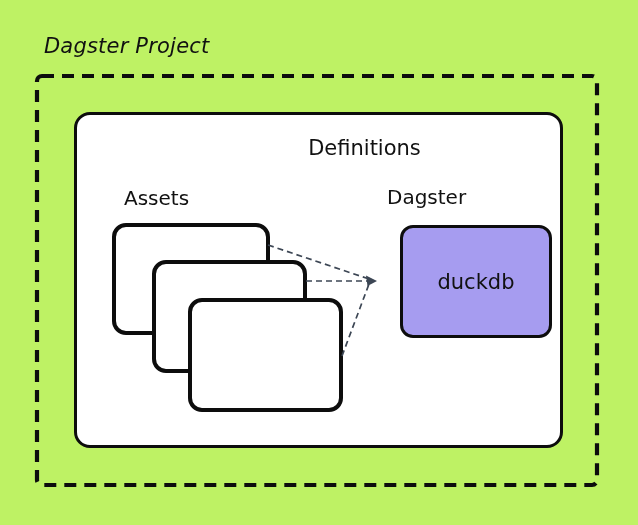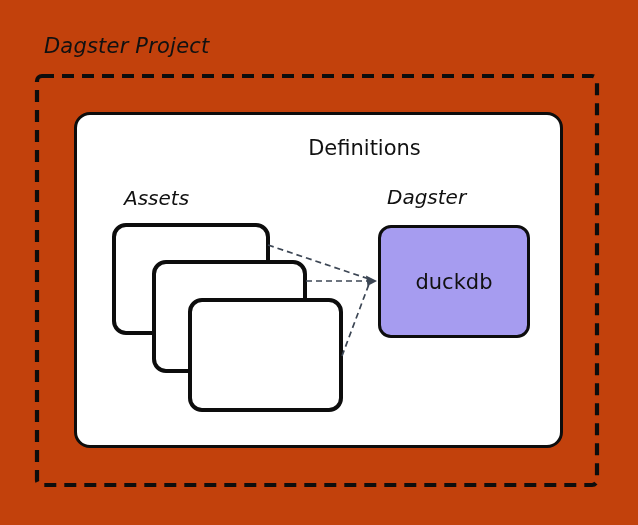--- a/index.html
+++ b/index.html
@@ -4,21 +4,21 @@
 <style>
   html, body {
     margin: 0;
     padding: 0;
     background: #ffffff;
   }
   .canvas {
     position: relative;
     width: 638px;
     height: 525px;
-    background: #c2410c;
+    background: #bef264;
     overflow: hidden;
     font-family: "DejaVu Sans", "Liberation Sans", sans-serif;
     color: #111111;
   }
   .diagram-title {
     position: absolute;
     left: 44px;
     top: 34px;
     font-size: 21px;
     font-style: italic;
@@ -42,21 +42,20 @@
     left: 74px;
     top: 136px;
     width: 581px;
     text-align: center;
     font-size: 21px;
     font-weight: 400;
   }
   .group-label {
     position: absolute;
     font-size: 20px;
-    font-style: italic;
     font-weight: 500;
     white-space: nowrap;
   }
   .assets-label {
     left: 124px;
     top: 186px;
   }
   .resource-label {
     left: 387px;
     top: 185px;
@@ -66,21 +65,21 @@
     box-sizing: border-box;
     background: #ffffff;
     border: 4px solid #0d0d0d;
     border-radius: 14px;
   }
   .asset-box-1 { left: 112px; top: 223px; width: 158px; height: 112px; }
   .asset-box-2 { left: 152px; top: 260px; width: 155px; height: 113px; }
   .asset-box-3 { left: 188px; top: 298px; width: 155px; height: 114px; }
   .resource-node {
     position: absolute;
-    left: 378px;
+    left: 400px;
     top: 225px;
     width: 152px;
     height: 113px;
     box-sizing: border-box;
     background: #a69cf0;
     border: 3.5px solid #0d0d0d;
     border-radius: 13px;
     display: flex;
     align-items: center;
     justify-content: center;

